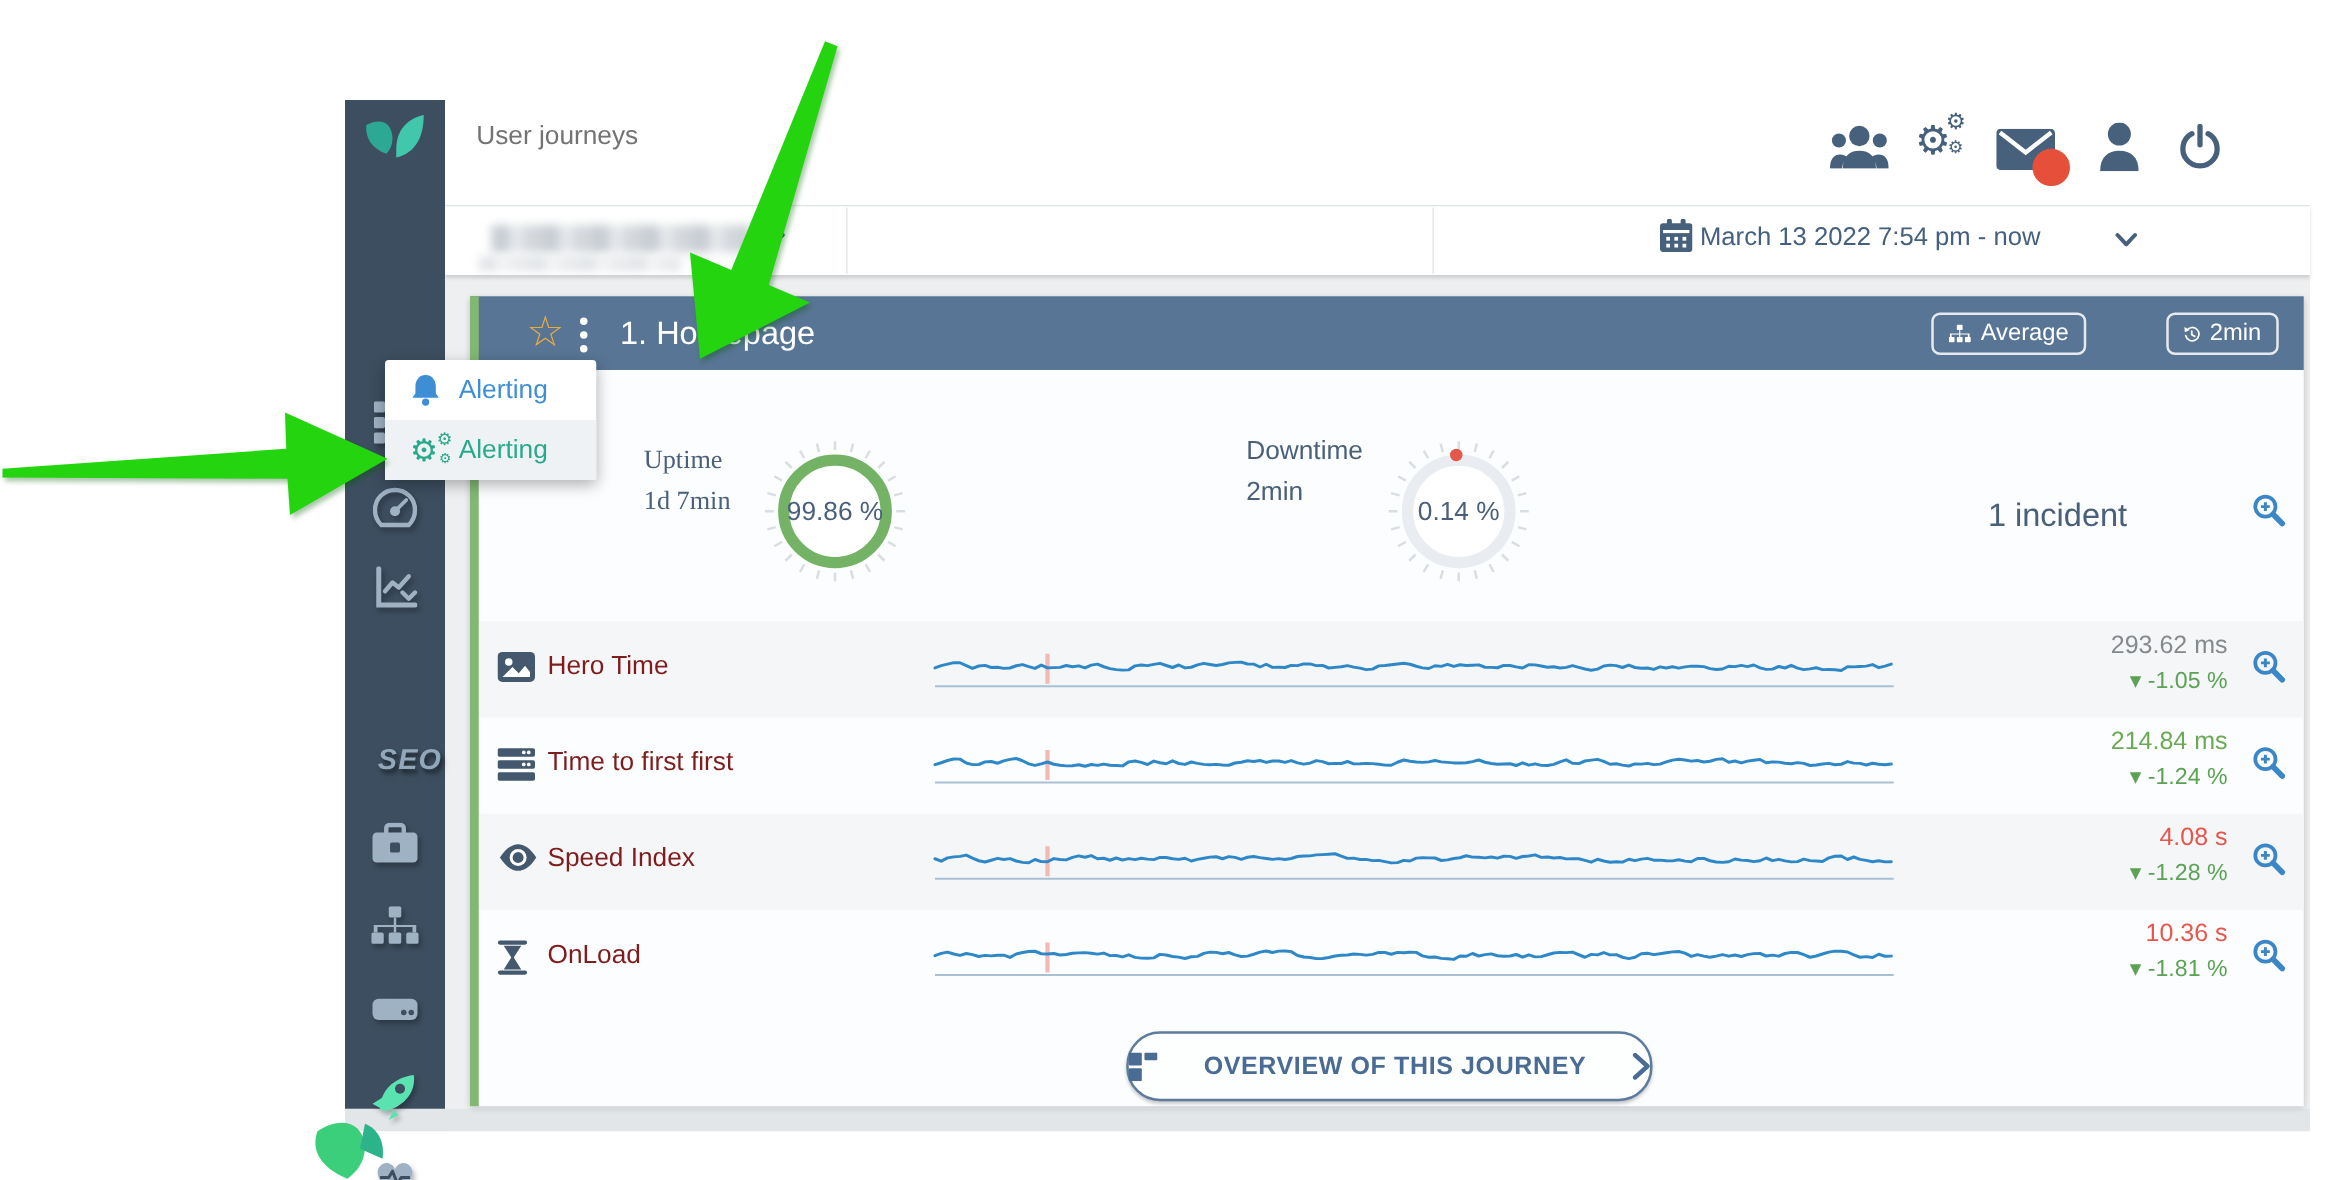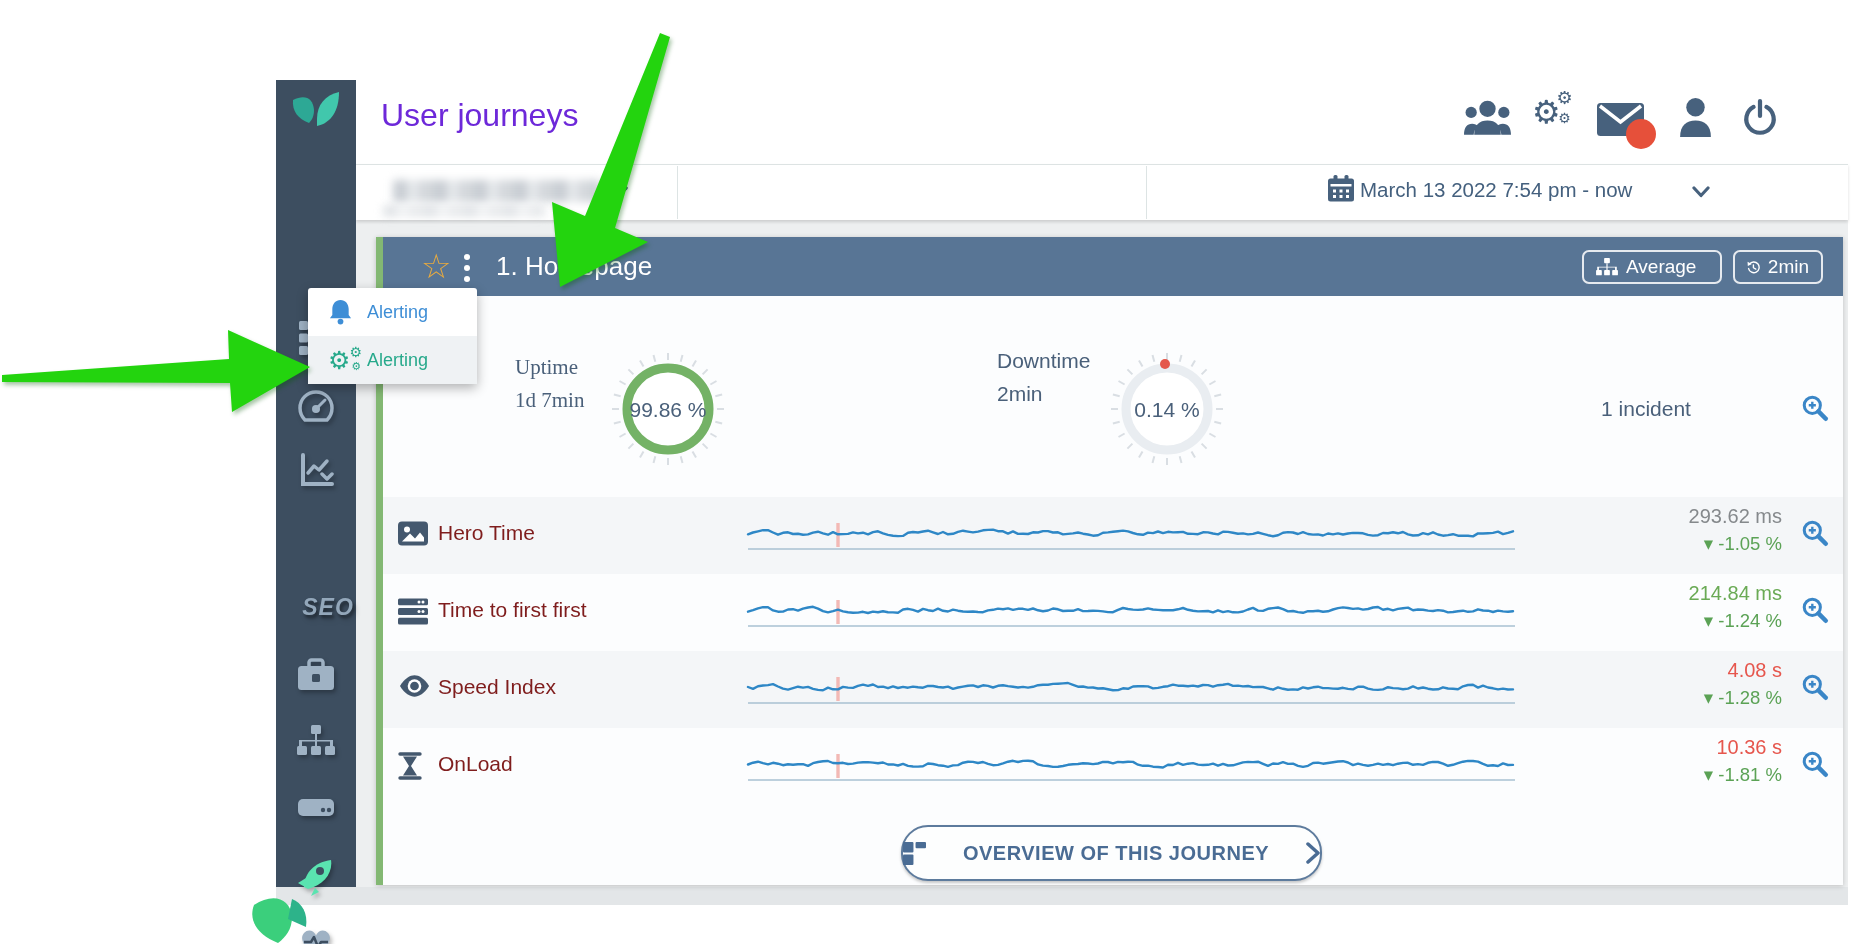--- a/index.html
+++ b/index.html
@@ -6,21 +6,21 @@
   #canvas{position:relative;width:1860px;height:944px;overflow:hidden;
           font-family:"Liberation Sans","DejaVu Sans",sans-serif;background:#fff;}
   .abs{position:absolute;}
   
   #sidebar{left:276px;top:80px;width:80px;height:807px;background:#3d4e60;z-index:5;}
   .side-icon{position:absolute;left:0;width:80px;display:flex;justify-content:center;
              filter:drop-shadow(2px 3px 2px rgba(0,0,0,.28));color:#9fb2c4;}
   #seo-label{font-style:italic;font-weight:bold;font-size:23px;letter-spacing:1px;color:#93a7ba;
              text-shadow:2px 3px 3px rgba(0,0,0,.3);}
   
-  #page-title{left:381px;top:97px;font-size:32px;color:#6d28d9;z-index:2;}
+  #page-title{left:381px;top:97px;font-size:21px;color:#737373;z-index:2;}
   .top-icon{position:absolute;top:98px;color:#47617d;z-index:2;}
   #hdr2{left:356px;top:164px;width:1492px;height:55px;background:#fff;border-top:1px solid #dde3e3;
         box-shadow:0 2px 3px rgba(0,0,0,.14);z-index:3;}
   .hdr2-div{position:absolute;top:1px;width:1px;height:53px;background:#dde4e4;}
   .blurblock{position:absolute;background:repeating-linear-gradient(90deg,#c9ced4 0 14px,#e4e7ea 14px 26px,#d4d8dc 26px 40px);
              filter:blur(4px);border-radius:2px;}
   #date-text{position:absolute;left:1360px;top:178px;font-size:20.5px;color:#44607e;z-index:4;}
   
   #pagebg{left:356px;top:219px;width:1492px;height:686px;background:#edeff0;z-index:1;}
   #pagebg-bottom{left:276px;top:887px;width:1572px;height:18px;background:#e3e6e8;z-index:2;}
@@ -43,32 +43,32 @@
   .mrow{position:absolute;left:7px;width:1460px;height:77px;z-index:11;}
   .mrow.alt{background:#f4f6f8;}
   .m-icon{position:absolute;left:15px;top:24px;color:#44586e;}
   .m-label{position:absolute;left:55px;top:24px;font-size:21px;color:#7f1d1d;}
   .spark{position:absolute;left:361px;top:8px;}
   .m-val{position:absolute;left:1213px;width:186px;text-align:right;top:8px;font-size:20px;}
   .m-delta{position:absolute;left:1213px;width:186px;text-align:right;top:36px;font-size:18.5px;color:#5ba255;}
   .v-gray{color:#85898c;} .v-green{color:#6aaa55;} .v-red{color:#e6564d;}
   .mag{position:absolute;left:1418px;top:22px;}
   .stats-mag{position:absolute;left:1425px;top:157px;z-index:12;}
-  #incident{position:absolute;left:1120px;top:160px;width:300px;font-size:21px;color:#4a607a;z-index:12;text-align:center;}
+  #incident{position:absolute;left:1120px;top:160px;width:300px;font-size:26px;color:#4a607a;z-index:12;text-align:center;}
   
   #ov-btn{position:absolute;left:525px;top:588px;width:417px;height:52px;border:2px solid #5d7b9d;border-radius:27px;
           background:#fdfefe;box-shadow:0 2px 3px rgba(0,0,0,.22);display:flex;align-items:center;justify-content:space-between;
           gap:14px;z-index:12;cursor:pointer;}
   #ov-btn .lbl{font-size:20px;font-weight:bold;color:#4a6c94;letter-spacing:.5px;}
   
   #menu{left:308px;top:288px;width:169px;height:96px;background:#fff;border-radius:3px;z-index:40;
         box-shadow:0 4px 12px rgba(0,0,0,.3);}
   .menu-row{position:absolute;left:0;width:169px;height:48px;display:flex;align-items:center;gap:14px;padding-left:20px;
             box-sizing:border-box;cursor:pointer;}
-  .menu-row .mlabel{font-size:18px;}
+  .menu-row .mlabel{font-size:21px;}
   #menu-row-settings{background:#eff2f4;}
   .gearwrap{position:relative;font-family:"DejaVu Sans",sans-serif;line-height:1;}
   
   #arrows{left:0;top:0;z-index:50;pointer-events:none;}
   
   #bottom-leaf{left:246px;top:889px;z-index:30;}
 </style>
 </head>
 <body>
 
@@ -231,21 +231,21 @@
     <div class="abs" id="panel-strip"></div>
 
     <div class="abs" id="fav-star">☆</div>
     <div class="abs" id="dots">
         <span></span>
         <span></span>
         <span></span>
       </div>
     <div class="abs" id="panel-title">1. Homepage</div>
 
-    <div class="head-btn" style="left:1206px;width:140px;">
+    <div class="head-btn" style="left:1169px;width:124px;">
       <svg width="22" height="19" viewBox="0 0 38 33" fill="#fff">
         <rect x="14" y="0" width="10" height="9" rx="1.5"></rect>
         <path d="M18 9 H20 V15 H36 V21 H33 V16.5 H20 V21 H18 V16.5 H5 V21 H2 V15 H18 Z"></path>
         <rect x="0" y="21" width="10" height="9" rx="1.5"></rect>
           <rect x="14" y="21" width="10" height="9" rx="1.5"></rect>
           <rect x="28" y="21" width="10" height="9" rx="1.5"></rect>
       </svg>
       <span>Average</span>
     </div>
     <div class="head-btn" style="left:1357px;width:90px;">

